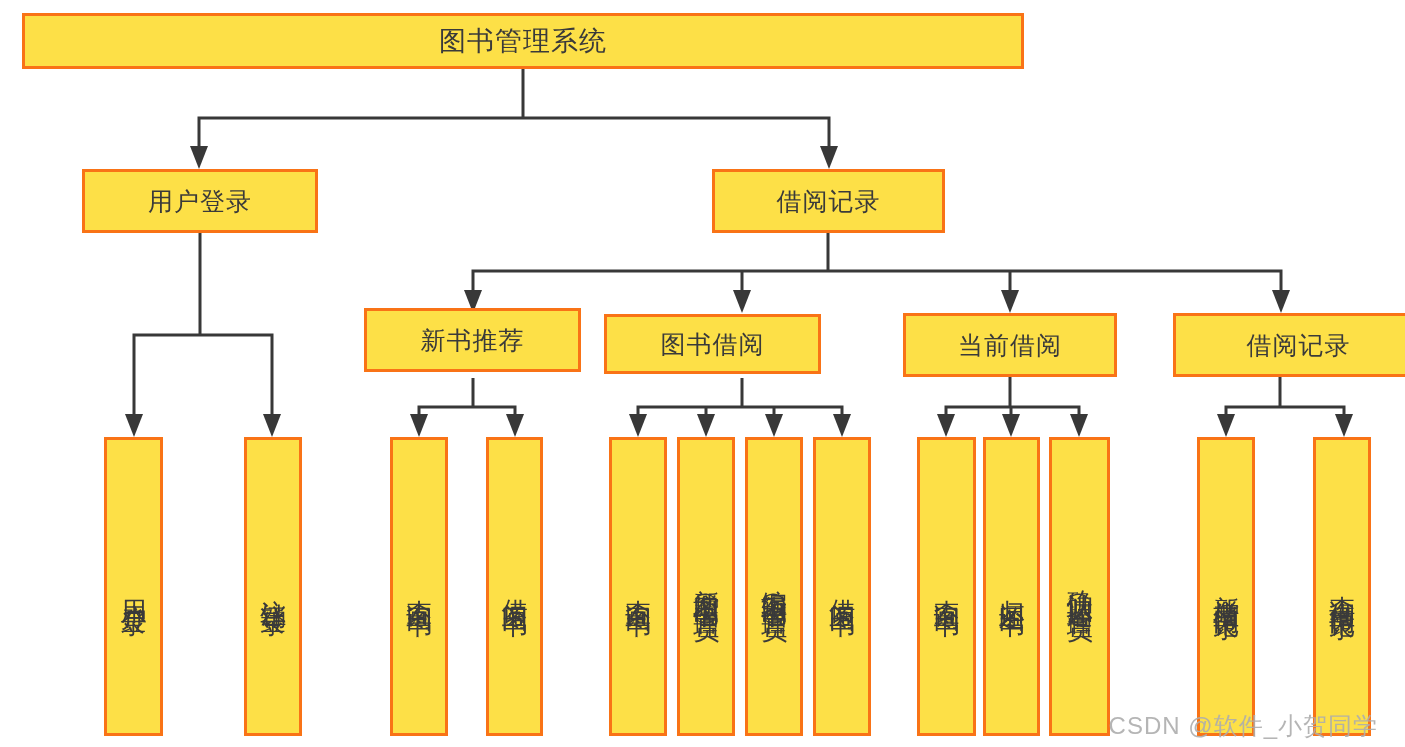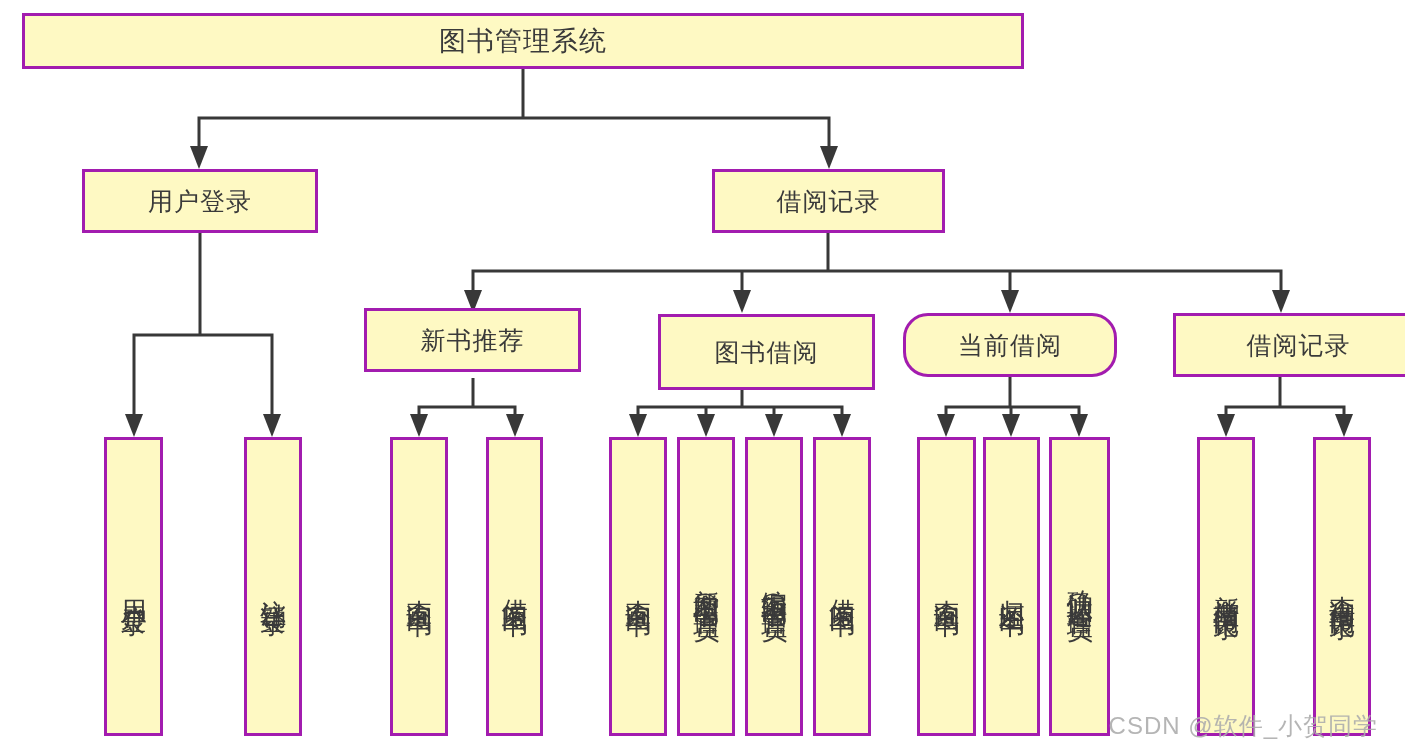--- a/index.html
+++ b/index.html
@@ -2,22 +2,22 @@
 <html><head>
 <meta charset="utf-8">
 <style>
   html,body{margin:0;padding:0;background:#ffffff;}
   .stage{
     position:relative;width:1405px;height:747px;background:#ffffff;overflow:hidden;
     font-family:"Liberation Sans","DejaVu Sans",sans-serif;color:#3a3a3a;
   }
   .connectors{position:absolute;left:0;top:0;z-index:0;}
   .node{
-    position:absolute;box-sizing:border-box;background:#fef9c3;
-    border:3px solid #a21caf;display:flex;align-items:center;justify-content:center;
+    position:absolute;box-sizing:border-box;background:#fde047;
+    border:3px solid #f97316;display:flex;align-items:center;justify-content:center;
     z-index:1;font-size:25px;letter-spacing:1px;white-space:nowrap;
   }
   .node.root{font-size:27px;}
   .node.leaf{letter-spacing:0;}
   .vtext{
     writing-mode:vertical-rl;text-orientation:mixed;
     font-size:26px;line-height:1.05;letter-spacing:4px;white-space:nowrap;
   }
   .watermark{
     position:absolute;right:27px;bottom:5px;z-index:3;
@@ -72,22 +72,22 @@
       <polygon points="1335,414 1353,414 1344,437"></polygon>
     </g>
   </svg>
 
   <div class="node root" style="left:22px;top:13px;width:1002px;height:56px;">图书管理系统</div>
 
   <div class="node" style="left:82px;top:169px;width:236px;height:64px;">用户登录</div>
   <div class="node" style="left:712px;top:169px;width:233px;height:64px;">借阅记录</div>
 
   <div class="node" style="left:364px;top:308px;width:217px;height:64px;">新书推荐</div>
-  <div class="node" style="left:658px;top:314px;width:217px;height:76px;">图书借阅</div>
-  <div class="node" style="left:903px;top:313px;width:214px;height:64px;border-radius:25px;">当前借阅</div>
+  <div class="node" style="left:604px;top:314px;width:217px;height:60px;">图书借阅</div>
+  <div class="node" style="left:903px;top:313px;width:214px;height:64px;">当前借阅</div>
   <div class="node" style="left:1173px;top:313px;width:251px;height:64px;">借阅记录</div>
 
   <div class="node leaf" style="left:104px;top:437px;width:59px;height:299px;">
     <span class="vtext">用户登录</span>
   </div>
   <div class="node leaf" style="left:244px;top:437px;width:58px;height:299px;">
     <span class="vtext">注销登录</span>
   </div>
 
   <div class="node leaf" style="left:390px;top:437px;width:58px;height:299px;">

